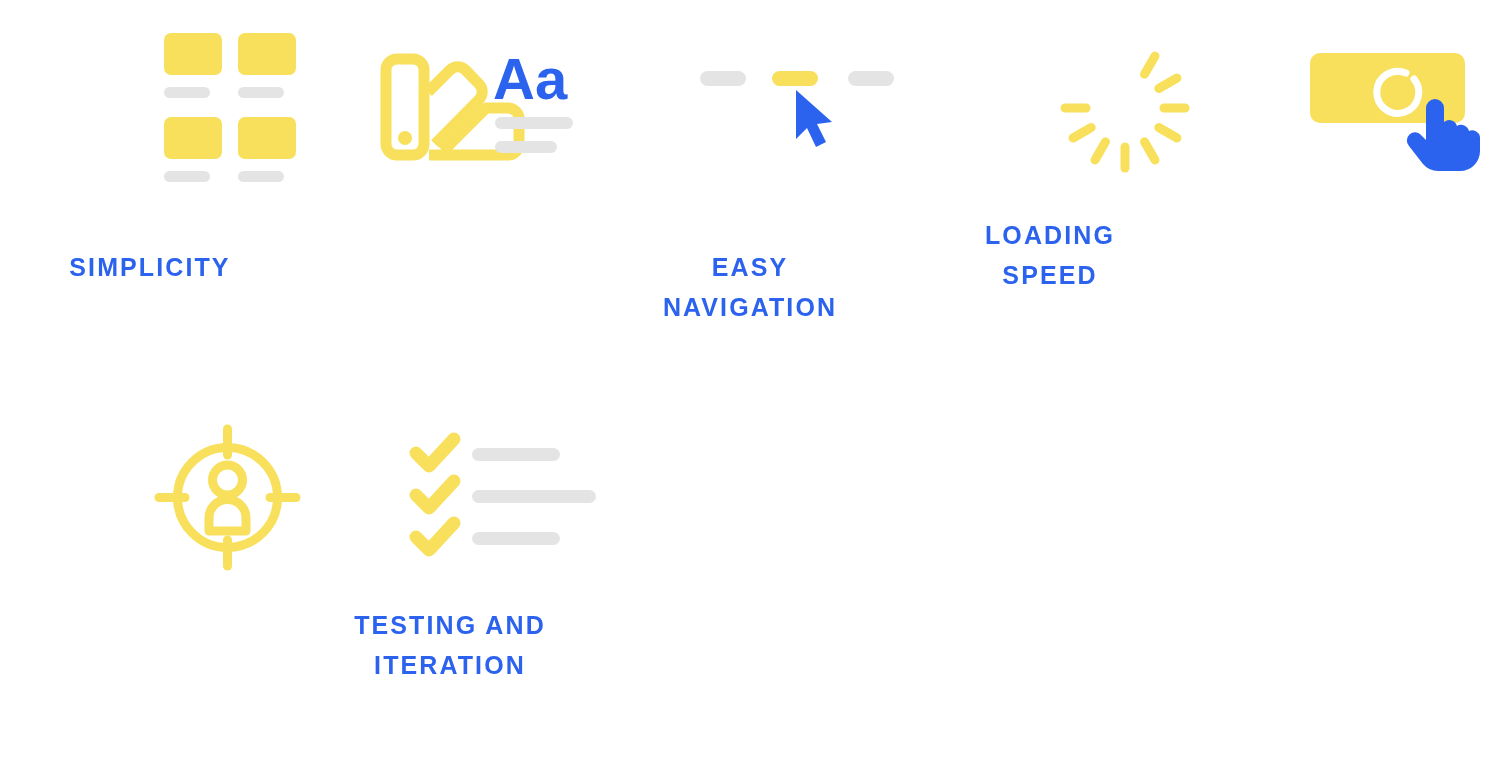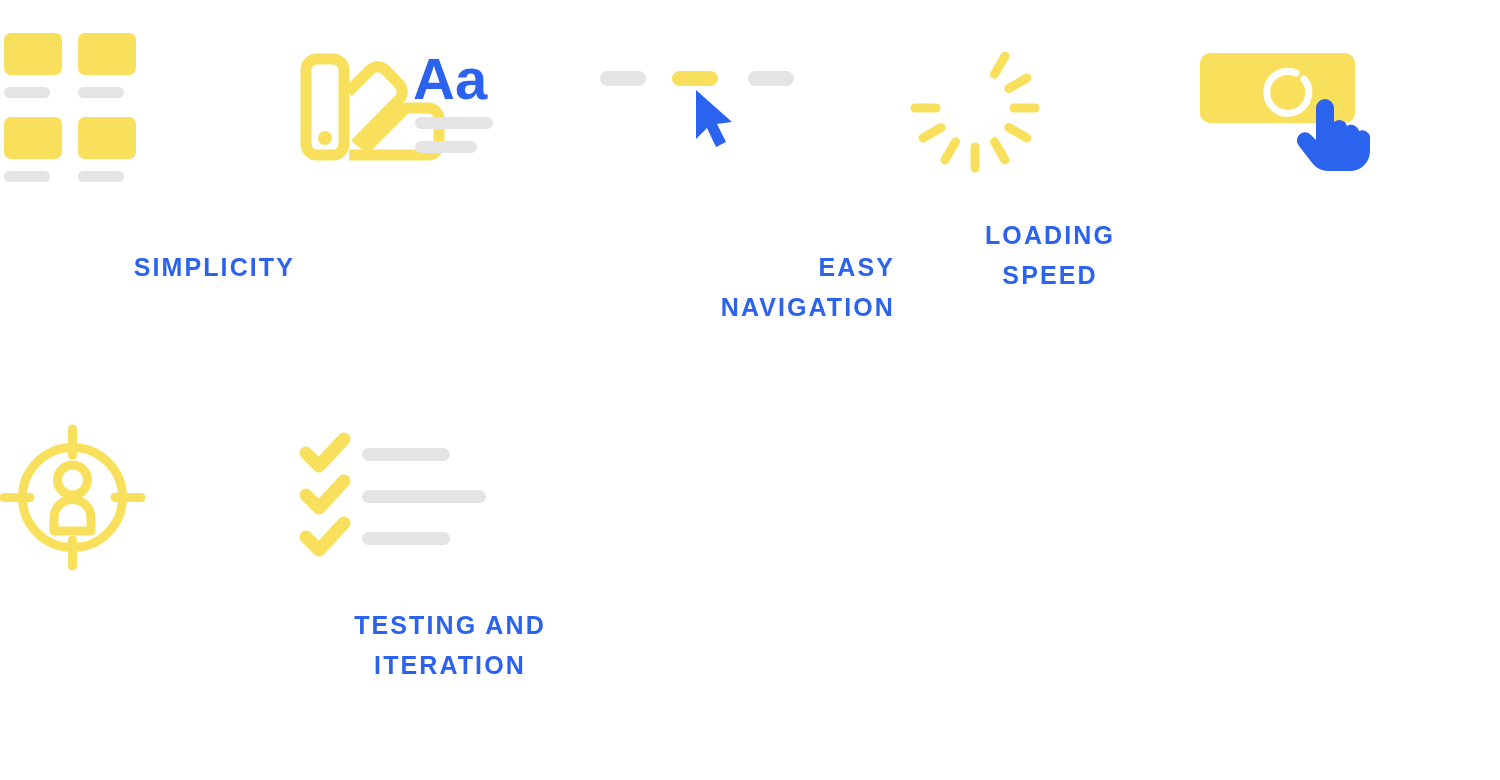--- a/index.html
+++ b/index.html
@@ -24,35 +24,35 @@
     position: relative;
     display: flex;
     flex-direction: column;
     align-items: center;
   }
   .icon-box {
     width: 300px;
     height: 215px;
     display: flex;
     align-items: center;
-    justify-content: flex-start;
+    justify-content: flex-end;
     position: relative;
   }
   .label {
     color: #2b62ee;
     font-size: 25px;
     font-weight: bold;
     letter-spacing: 2.1px;
     text-align: center;
     line-height: 40px;
     text-transform: uppercase;
     width: 290px;
     white-space: pre-line;
   }
-  .r1 .label { margin-top: 32px; text-align: right; }
+  .r1 .label { margin-top: 32px; }
   .r2 .label { }
   svg { display: block; overflow: visible; }
 </style>
 </head>
 <body>
 
 <div class="board">
   <div class="grid">
 
     <div class="cell r1">

